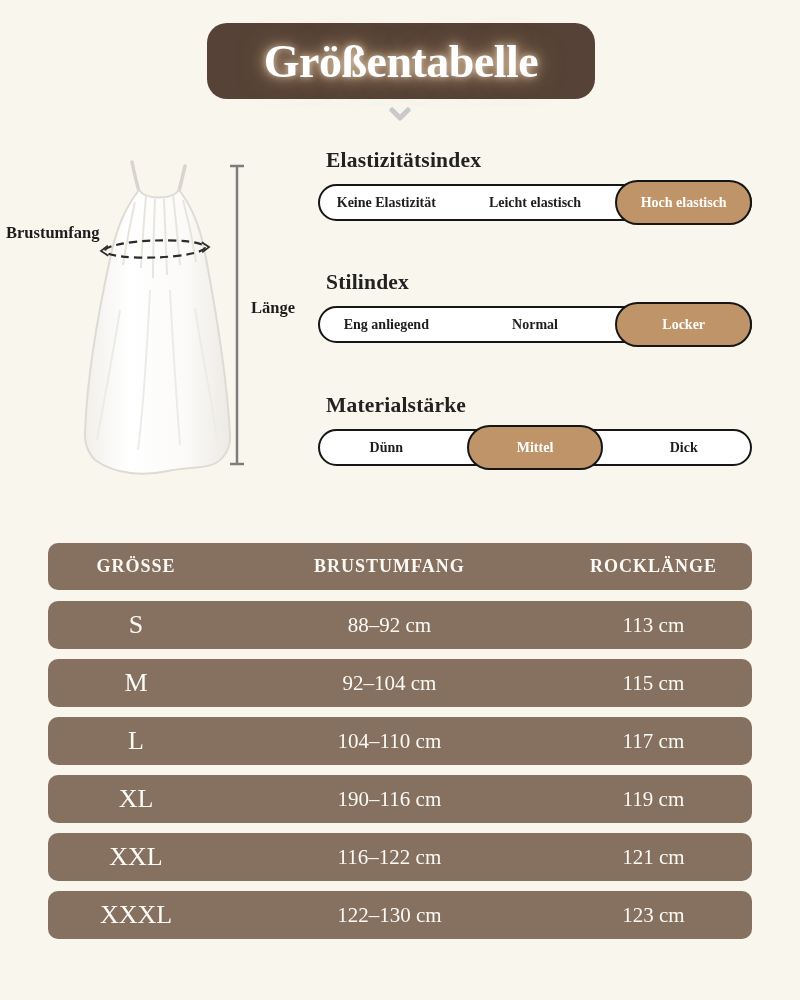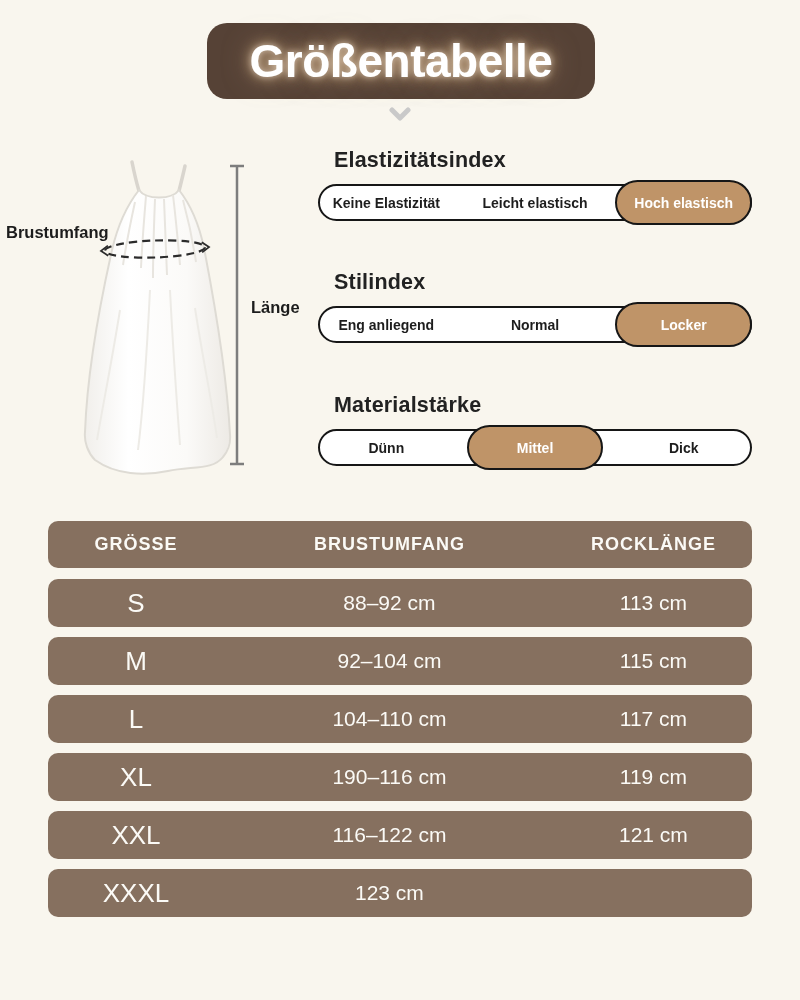--- a/index.html
+++ b/index.html
@@ -10,21 +10,21 @@
     --pill-border-dark:#161616;
     --heading-text:#222222;
     --row-text-white:#fbfaf6;
     --measure-gray:#7d7d7d;
   }
   *{margin:0;padding:0;box-sizing:border-box;}
   html,body{background:var(--background);}
   .page{
     position:relative;width:800px;height:1000px;overflow:hidden;
     background:var(--background);
-    font-family:Liberation Sans, sans-serif;
+    font-family:Liberation Serif, serif;
   }
   
   .title-banner{
     position:absolute;left:207px;top:23px;width:388px;height:76px;
     background:var(--title-box-brown);border-radius:20px;
     display:flex;align-items:center;justify-content:center;
   }
   .title-banner h1{
     color:#ffffff;font-size:46px;font-weight:700;letter-spacing:-0.5px;
     text-shadow:0 0 6px rgba(255,244,230,.55),0 0 14px rgba(214,178,136,.95),0 0 28px rgba(214,178,136,.55);
@@ -39,39 +39,39 @@
     font-size:16.5px;font-weight:700;color:#1c1c1c;white-space:nowrap;
   }
   .length-label{
     position:absolute;left:251px;top:148px;
     font-size:16.5px;font-weight:700;color:#1c1c1c;white-space:nowrap;
   }
   
   .section{position:absolute;left:318px;width:434px;}
   .section.s0{top:147px;} .section.s1{top:269px;} .section.s2{top:392px;}
   .section h2{
-    margin-left:16px;font-size:21.5px;line-height:26px;font-weight:700;
+    margin-left:8px;font-size:21.5px;line-height:26px;font-weight:700;
     color:var(--heading-text);letter-spacing:0.2px;
   }
   .bar{
     margin-top:11px;height:37px;background:#ffffff;
     border:2px solid var(--pill-border-dark);border-radius:999px;
     display:flex;position:relative;gap:16px;
   }
   .opt{
     flex:1 1 0;display:flex;align-items:center;justify-content:center;
     font-size:14px;font-weight:700;color:#1d1d1d;white-space:nowrap;
   }
   .opt.selected{
     background:var(--highlight-tan);color:#ffffff;
     border:2px solid var(--pill-border-dark);border-radius:999px;
     margin:-6px -2px;z-index:2;
   }
   
-  .size-table{position:absolute;left:48px;top:521px;width:704px;}
+  .size-table{position:absolute;left:48px;top:543px;width:704px;}
   .t-head,.t-row{
     background:var(--table-row-brown);border-radius:10px;
     display:grid;grid-template-columns:25% 47% 28%;
     align-items:center;text-align:center;color:var(--row-text-white);
   }
   .t-head{height:47px;margin-bottom:11px;}
   .t-row{height:48px;margin-bottom:10px;}
   .t-head span{font-size:18px;font-weight:700;letter-spacing:1px;}
   .t-row .c-size{font-size:26px;font-weight:400;}
   .t-row .c-val{font-size:21px;font-weight:400;}
@@ -182,17 +182,18 @@
       <span class="c-val">190–116 cm</span>
       <span class="c-val">119 cm</span>
     </div>
     <div class="t-row">
       <span class="c-size">XXL</span>
       <span class="c-val">116–122 cm</span>
       <span class="c-val">121 cm</span>
     </div>
     <div class="t-row">
       <span class="c-size">XXXL</span>
+      <span class="c-val">122–130 cm</span>
       <span class="c-val">123 cm</span>
     </div>
   </div>
 
 </div>
 
 </body></html>

